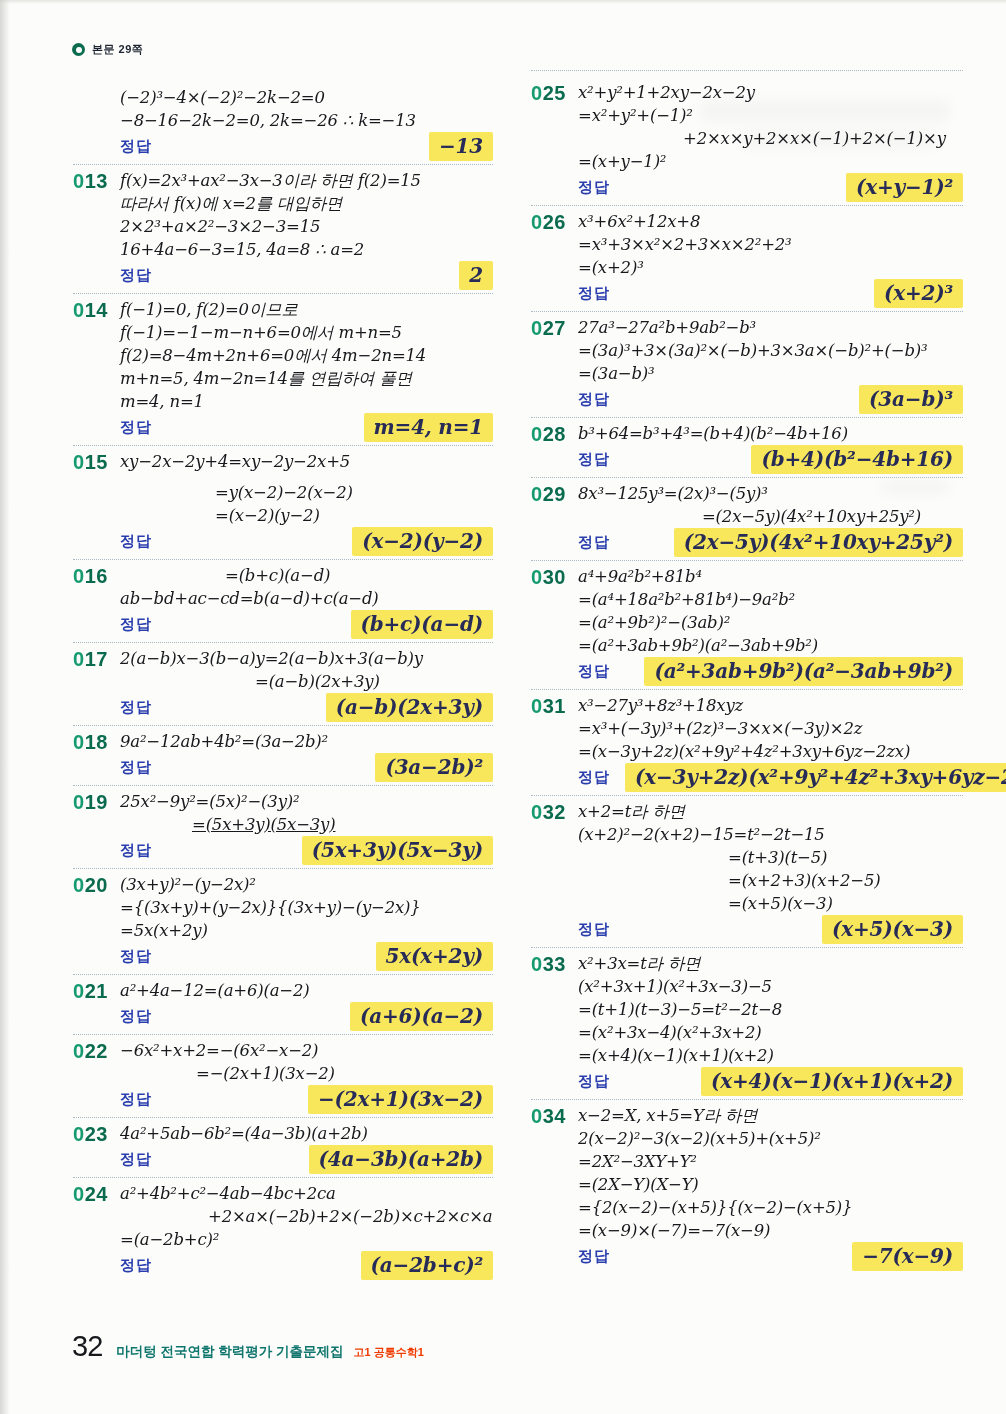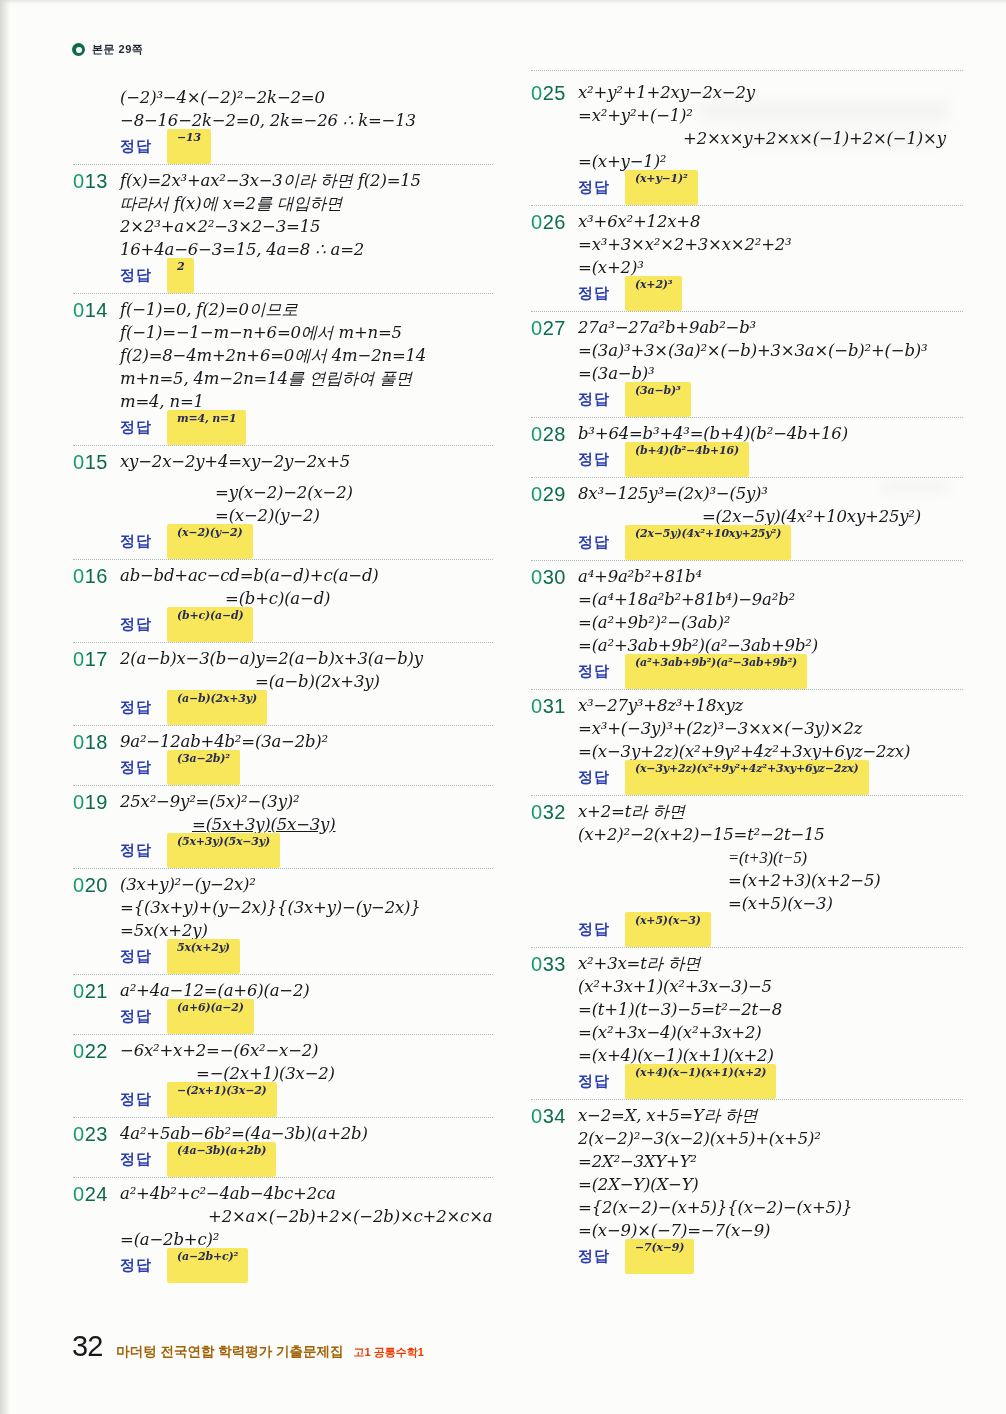--- a/index.html
+++ b/index.html
@@ -52,51 +52,51 @@
   .col-left{left:73px;top:82px;width:420px;}
   .col-right{left:531px;top:70px;width:432px;}
 
   .top-divider{border-top:1px dotted #a9b8c2;margin:0 0 6px 0;}
   .divider{border-top:1px dotted #a9b8c2;}
 
   .problem{padding:4px 0;}
   .prow{display:flex;}
   .pid{
     width:47px;flex:none;
-    font-size:20px;font-weight:400;color:#0a6b4f;
+    font-size:20px;font-weight:700;color:#0a6b4f;
     letter-spacing:.5px;line-height:23px;padding-top:1px;
   }
   .pid .pid-zero{color:#169a70;}
   .pbody{flex:1;min-width:0;}
   .line{
     font-family:"DejaVu Serif","Liberation Serif",serif;
     font-style:italic;
     font-size:16.5px;line-height:23px;color:#17181c;
     white-space:nowrap;letter-spacing:-0.2px;
   }
-  .ans{height:27px;display:flex;align-items:center;margin-top:1px;}
+  .ans{height:27px;display:flex;align-items:center;margin-top:1px;justify-content:space-between;}
   .ans-label{
     font-size:15px;font-weight:bold;color:#2a3eae;
     margin-right:15px;letter-spacing:1px;flex:none;
   }
   .ans-val{
     font-family:"DejaVu Serif","Liberation Serif",serif;
     font-style:italic;font-weight:bold;
-    font-size:11px;color:#272b58;
+    font-size:20px;color:#272b58;
     background:#f8e75b;border-radius:2px;
-    padding:2px 10px 20px 10px;white-space:nowrap;
+    padding:2px 10px 3px 10px;white-space:nowrap;
     letter-spacing:-0.2px;
   }
 
   .footer{
     position:absolute;left:72px;top:1330px;z-index:2;
     display:flex;align-items:baseline;gap:14px;
   }
   .page-num{font-size:29px;color:#17181c;letter-spacing:-1px;}
-  .footer-title{font-size:13.5px;font-weight:bold;color:#a16207;text-align:center;}
+  .footer-title{font-size:13.5px;font-weight:bold;color:#0f766e;text-align:center;}
   .footer-subject{font-size:11px;font-weight:bold;color:#f03b00;margin-left:-4px;}
 </style>
 </head>
 <body>
 
 <div class="page-edge-left"></div>
 <div class="page-edge-top"></div>
 <div class="smudge s1"></div>
 <div class="smudge s2"></div>
 <div class="smudge s3"></div>
@@ -166,22 +166,22 @@
             <span class="ans-val">(x−2)(y−2)</span>
           </div>
         </div>
       </div>
     </section>
     <div class="divider"></div>
     <section class="problem">
       <div class="prow">
         <span class="pid"><span class="pid-zero">0</span>16</span>
         <div class="pbody">
+          <div class="line" style="padding-left: 105px;">=(b+c)(a−d)</div>
           <div class="line">ab−bd+ac−cd=b(a−d)+c(a−d)</div>
-          <div class="line" style="padding-left: 105px;">=(b+c)(a−d)</div>
           <div class="ans">
             <span class="ans-label">정답</span>
             <span class="ans-val">(b+c)(a−d)</span>
           </div>
         </div>
       </div>
     </section>
     <div class="divider"></div>
     <section class="problem">
       <div class="prow">
@@ -399,21 +399,21 @@
         </div>
       </div>
     </section>
     <div class="divider"></div>
     <section class="problem">
       <div class="prow">
         <span class="pid"><span class="pid-zero">0</span>32</span>
         <div class="pbody">
           <div class="line">x+2=t라 하면</div>
           <div class="line">(x+2)²−2(x+2)−15=t²−2t−15</div>
-          <div class="line" style="padding-left: 150px; font-family: Liberation Serif, serif;">=(t+3)(t−5)</div>
+          <div class="line" style="padding-left: 150px;">=(t+3)(t−5)</div>
           <div class="line" style="padding-left: 150px;">=(x+2+3)(x+2−5)</div>
           <div class="line" style="padding-left: 150px;">=(x+5)(x−3)</div>
           <div class="ans">
             <span class="ans-label">정답</span>
             <span class="ans-val">(x+5)(x−3)</span>
           </div>
         </div>
       </div>
     </section>
     <div class="divider"></div>

